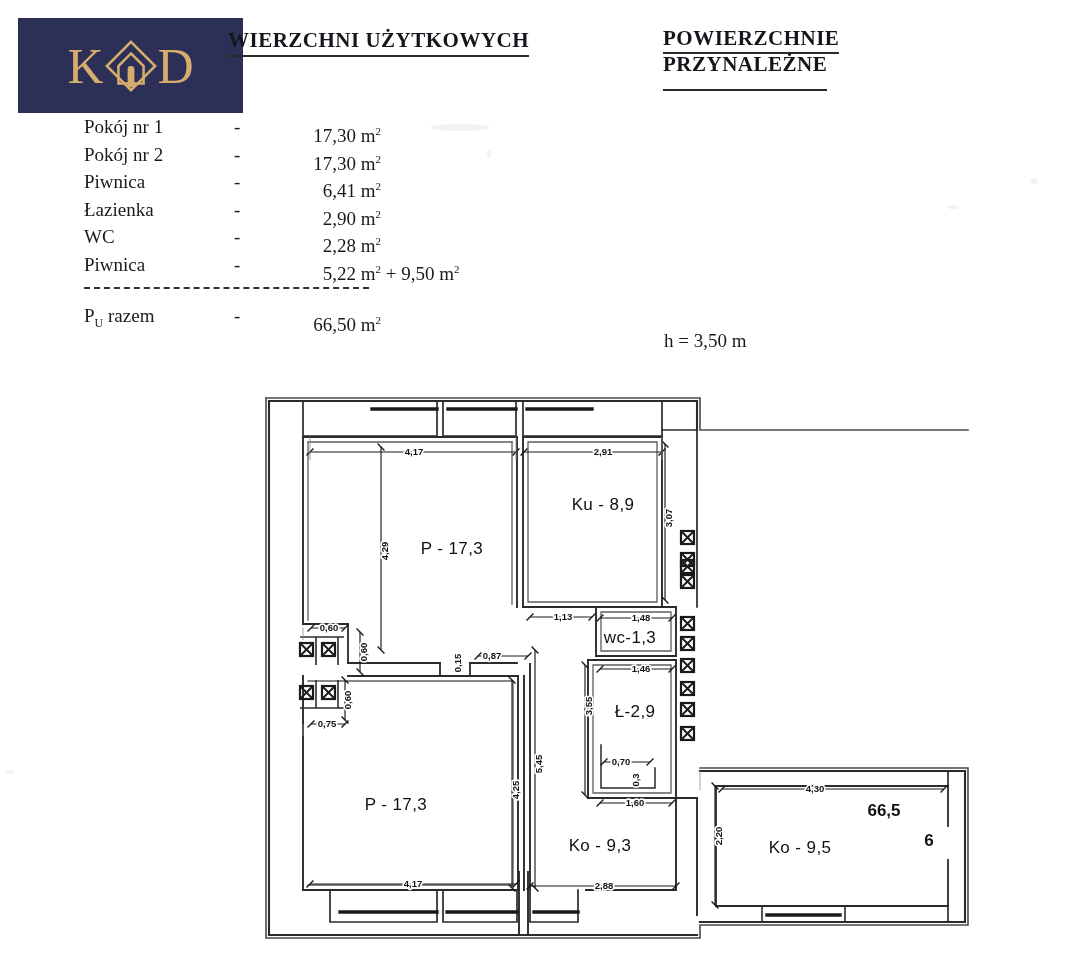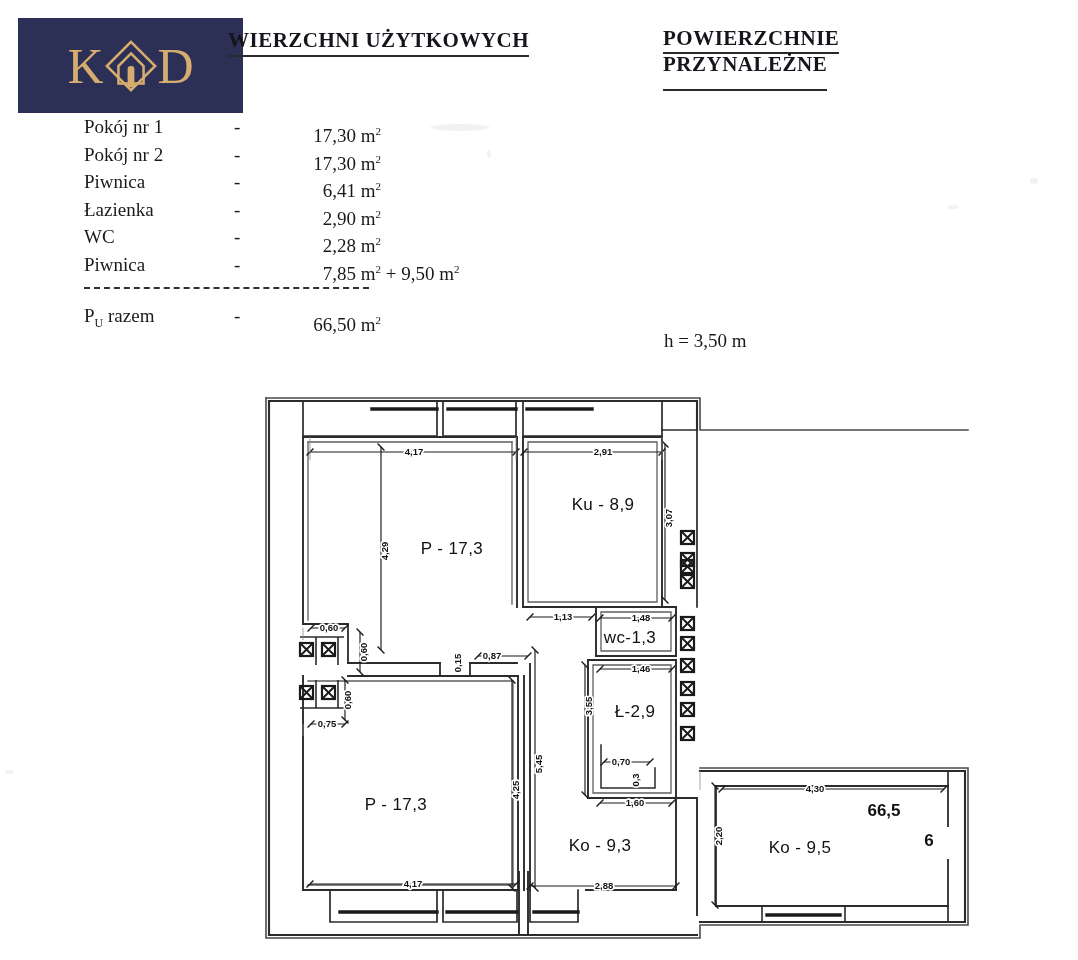--- a/index.html
+++ b/index.html
@@ -116,21 +116,21 @@
         <span class="tval"><span class="num">2,90</span> m<sup>2</sup></span>
       </div>
       <div class="trow">
         <span class="tname">WC</span>
         <span class="tdash">-</span>
         <span class="tval"><span class="num">2,28</span> m<sup>2</sup></span>
       </div>
       <div class="trow">
         <span class="tname">Piwnica</span>
         <span class="tdash">-</span>
-        <span class="tval"><span class="num">7,85</span> m<sup>2</sup> + 9,50 m<sup>2</sup></span>
+        <span class="tval"><span class="num">5,22</span> m<sup>2</sup> + 9,50 m<sup>2</sup></span>
       </div>
     </div>
   <div class="divider"></div>
   <div class="totrow" id="total-row">
       <span class="trow">
         <span class="tname">P<span class="sub">U</span> razem</span>
         <span class="tdash">-</span>
         <span class="tval"><span class="num">66,50</span> m<sup>2</sup></span>
       </span>
     </div>

